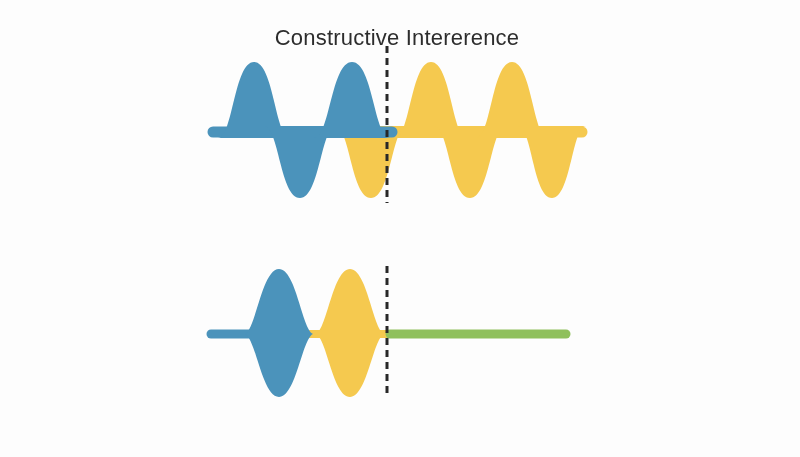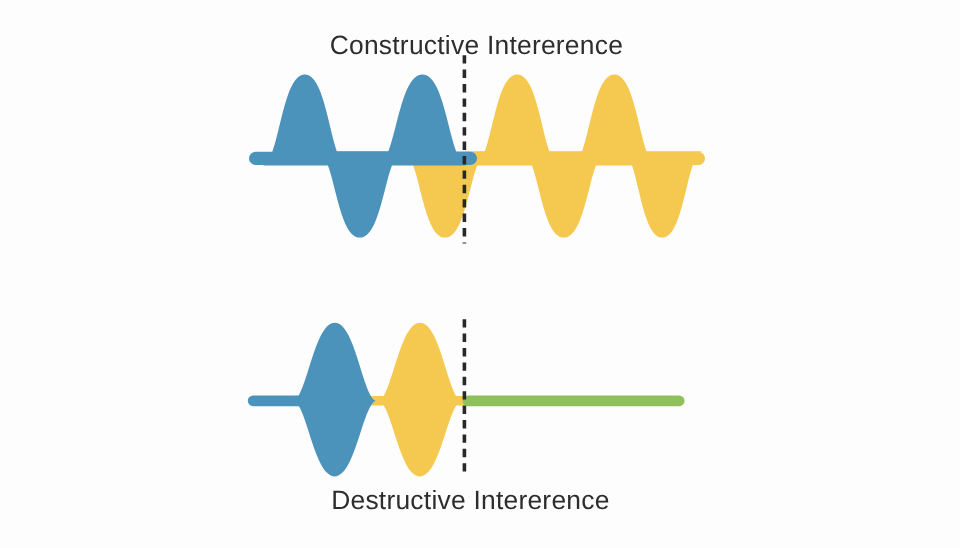--- a/index.html
+++ b/index.html
@@ -34,21 +34,20 @@
   .title.top { left: 397px; top: 27px; }
   .title.bottom { left: 392px; top: 406px; }
 </style>
 </head>
 <body>
 
 <div id="stage">
 
   <div class="title top">Constructive Intererence</div>
 
-  <div class="title bottom">Destructive Intererence</div>
 
   <svg width="800" height="457" viewBox="0 0 800 457">
 
     <path d="M 362 132 L 582 132" fill="none" stroke-width="11" stroke-linecap="round" stroke="#f5c94f"></path>
 
     <g fill="#f5c94f">
       <path d="M 335,126 C 350,126 351,198 371,198 C 391,198 392,126 407,126 Z"></path>
       <path d="M 395,138 C 410,138 411,62 431,62 C 451,62 452,138 467,138 Z"></path>
       <path d="M 434,126 C 449,126 450,198 470,198 C 490,198 491,126 506,126 Z"></path>
       <path d="M 476,138 C 491,138 492,62 512,62 C 532,62 533,138 548,138 Z"></path>

